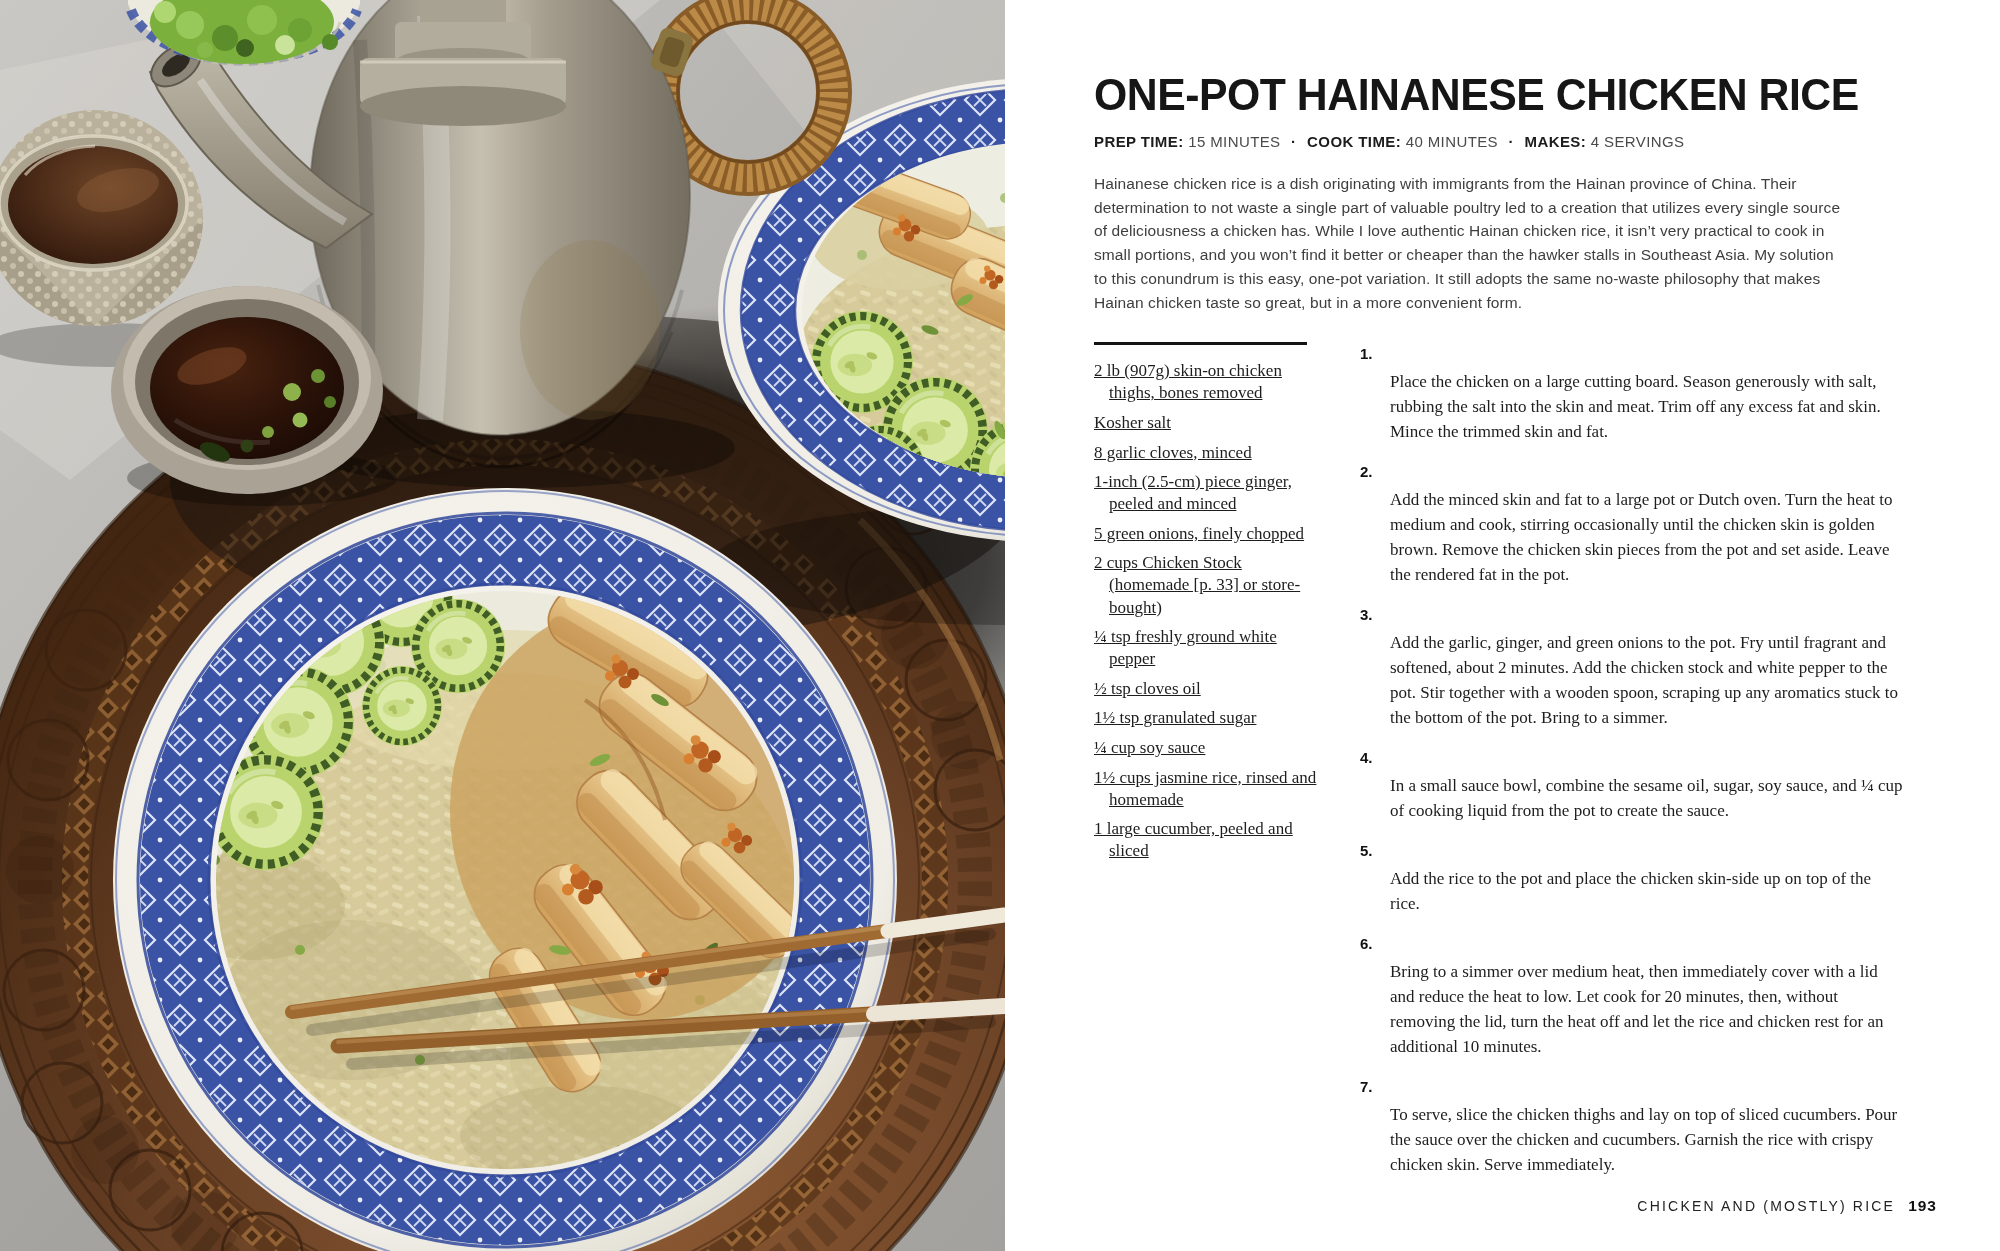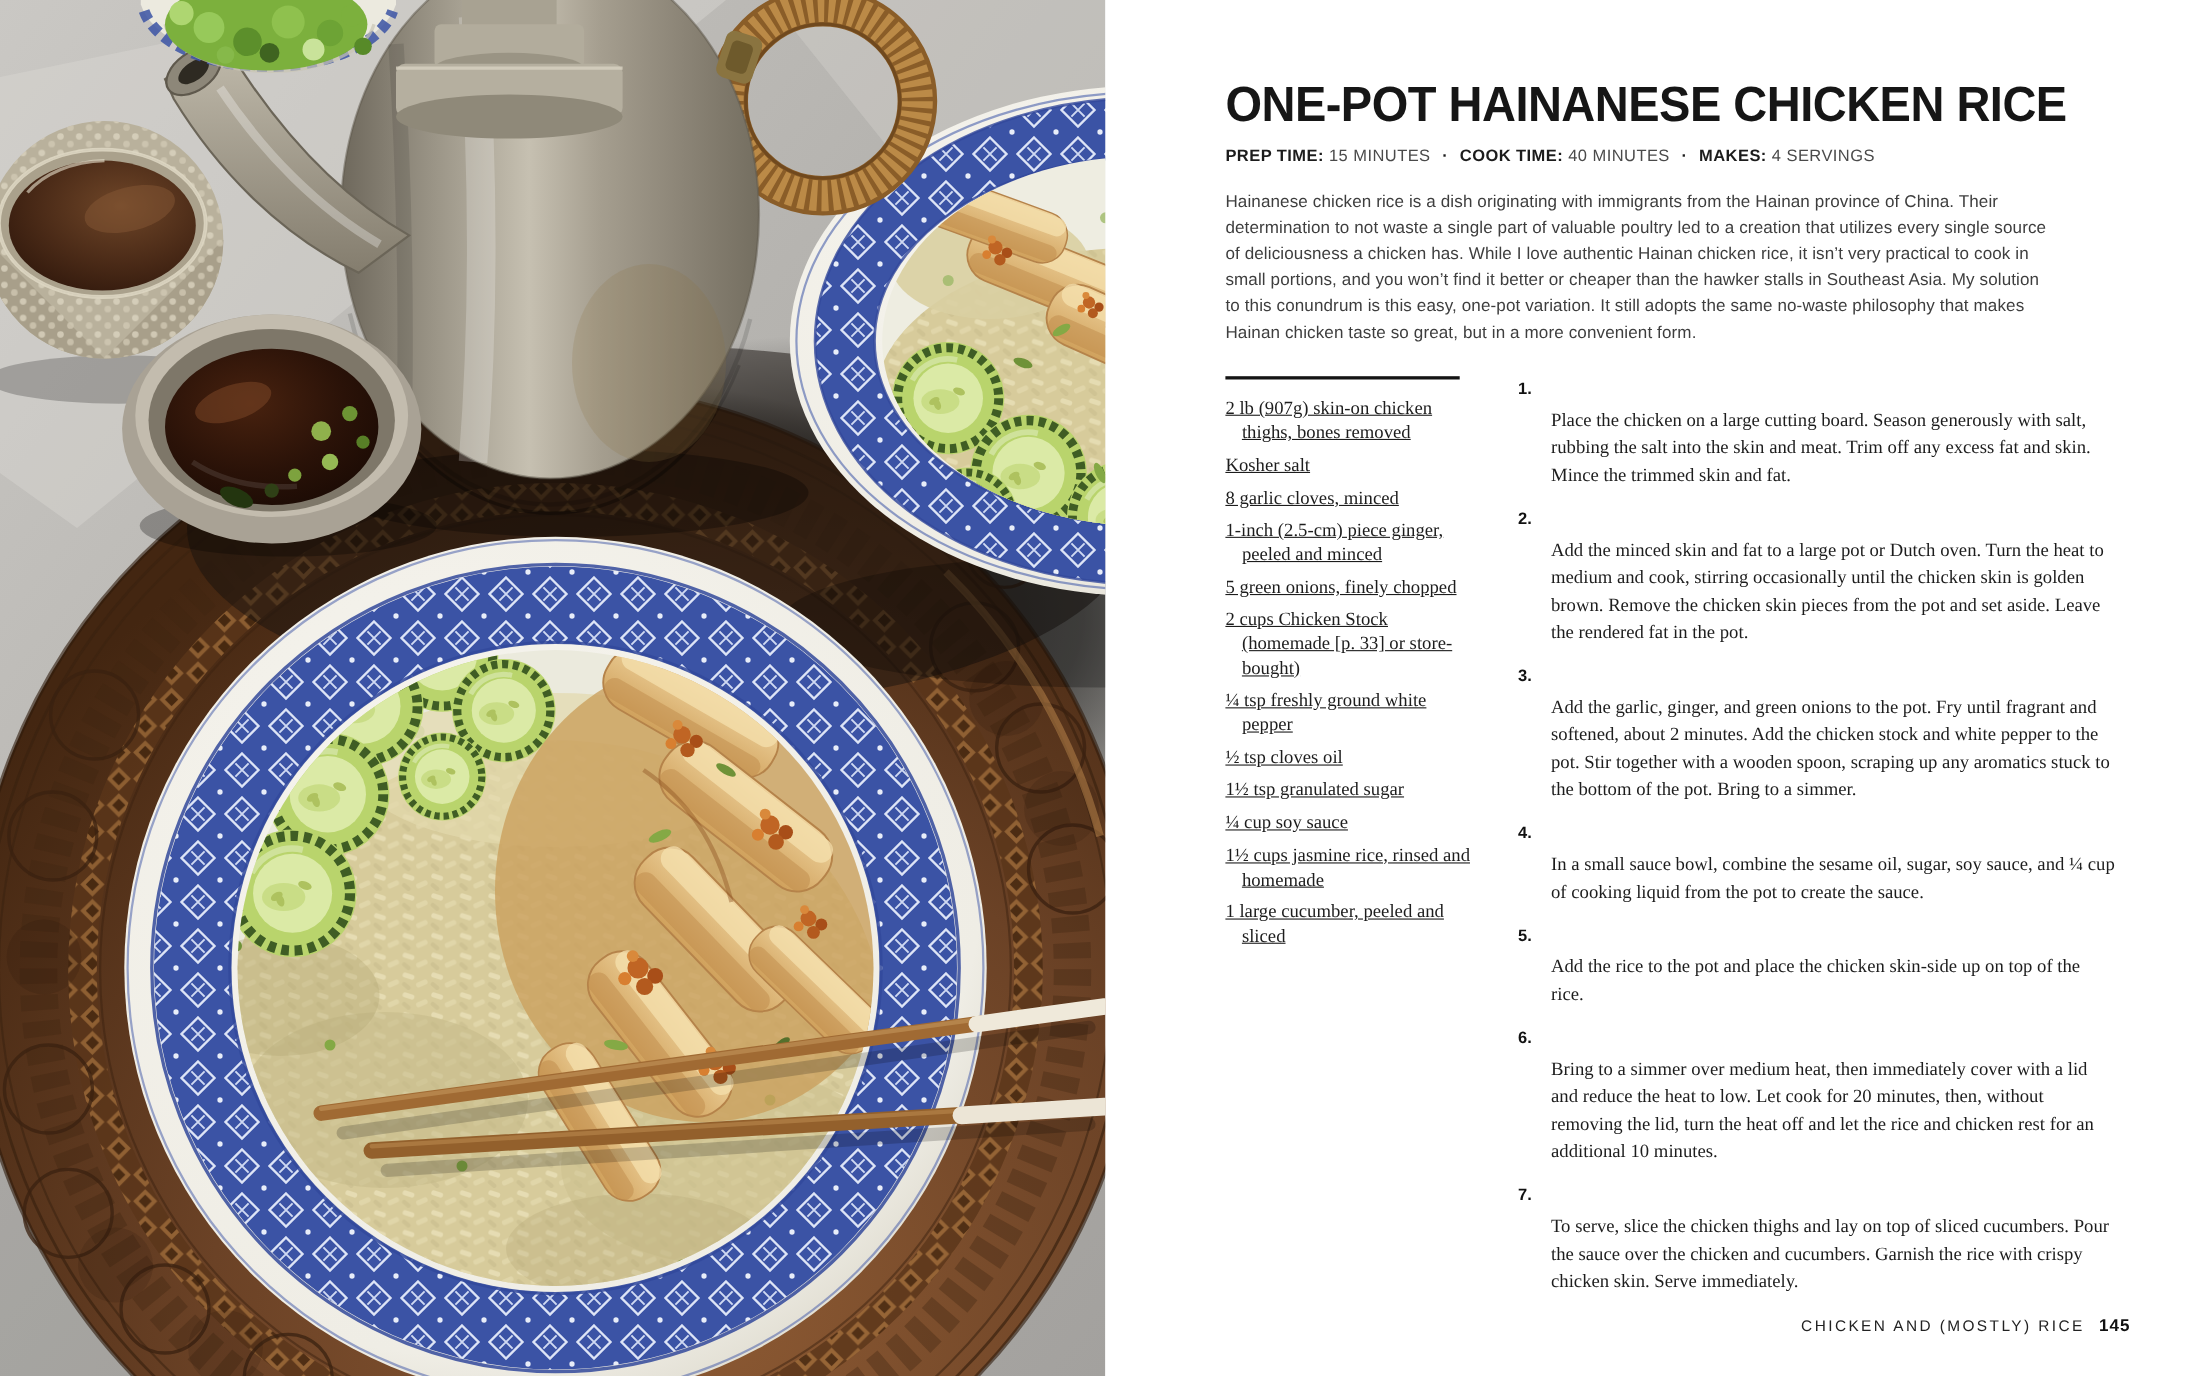--- a/index.html
+++ b/index.html
@@ -1,21 +1,21 @@
 <!DOCTYPE html>
 <html><head>
 <meta charset="utf-8">
 <style>
   html,body{margin:0;padding:0;background:#888;}
   .spread{position:relative;width:2000px;height:1251px;display:flex;background:#ffffff;
           font-family:"Liberation Sans",sans-serif;overflow:hidden;}
   .photo-pane{position:relative;width:1005px;height:1251px;flex:0 0 auto;overflow:hidden;}
   .photo-pane svg{display:block;}
   .page-pane{position:relative;flex:1 1 auto;background:#ffffff;}
-  .content{position:absolute;left:109px;top:72px;width:810px;}
+  .content{position:absolute;left:89px;top:72px;width:810px;}
   h1.title{margin:0;font-size:45px;line-height:1.0;font-weight:800;color:#161616;
            letter-spacing:-0.5px;transform:scaleX(.95);transform-origin:left;white-space:nowrap;}
   .meta{margin-top:16px;font-size:15px;letter-spacing:.4px;color:#4a4a4a;}
   .meta b{color:#1c1c1c;font-weight:700;}
   .meta .sep{margin:0 6px;color:#1c1c1c;font-weight:700;}
   .intro{margin-top:22px;width:748px;font-size:15.5px;line-height:1.53;color:#3e3e3e;letter-spacing:.1px;}
   .columns{display:flex;margin-top:28px;}
   .ing-col{width:238px;flex:0 0 auto;margin-right:28px;}
   .ing-rule{width:213px;border-top:3px solid #141414;margin:0 0 15px 0;}
   ul.ingredients{list-style:none;margin:0;padding:0;width:228px;
@@ -461,16 +461,16 @@
 
             <li>
               <span class="num">7.</span>
               <span class="txt">To serve, slice the chicken thighs and lay on top of sliced cucumbers. Pour the sauce over the chicken and cucumbers. Garnish the rice with crispy chicken skin. Serve immediately.</span>
             </li>
           </ol>
       </div>
     </div>
 
     <div class="footer">
-      <span>CHICKEN AND (MOSTLY) RICE</span><span class="pagenum">145</span>
+      <span>CHICKEN AND (MOSTLY) RICE</span><span class="pagenum">193</span>
     </div>
   </div>
 </div>
 
 </body></html>

